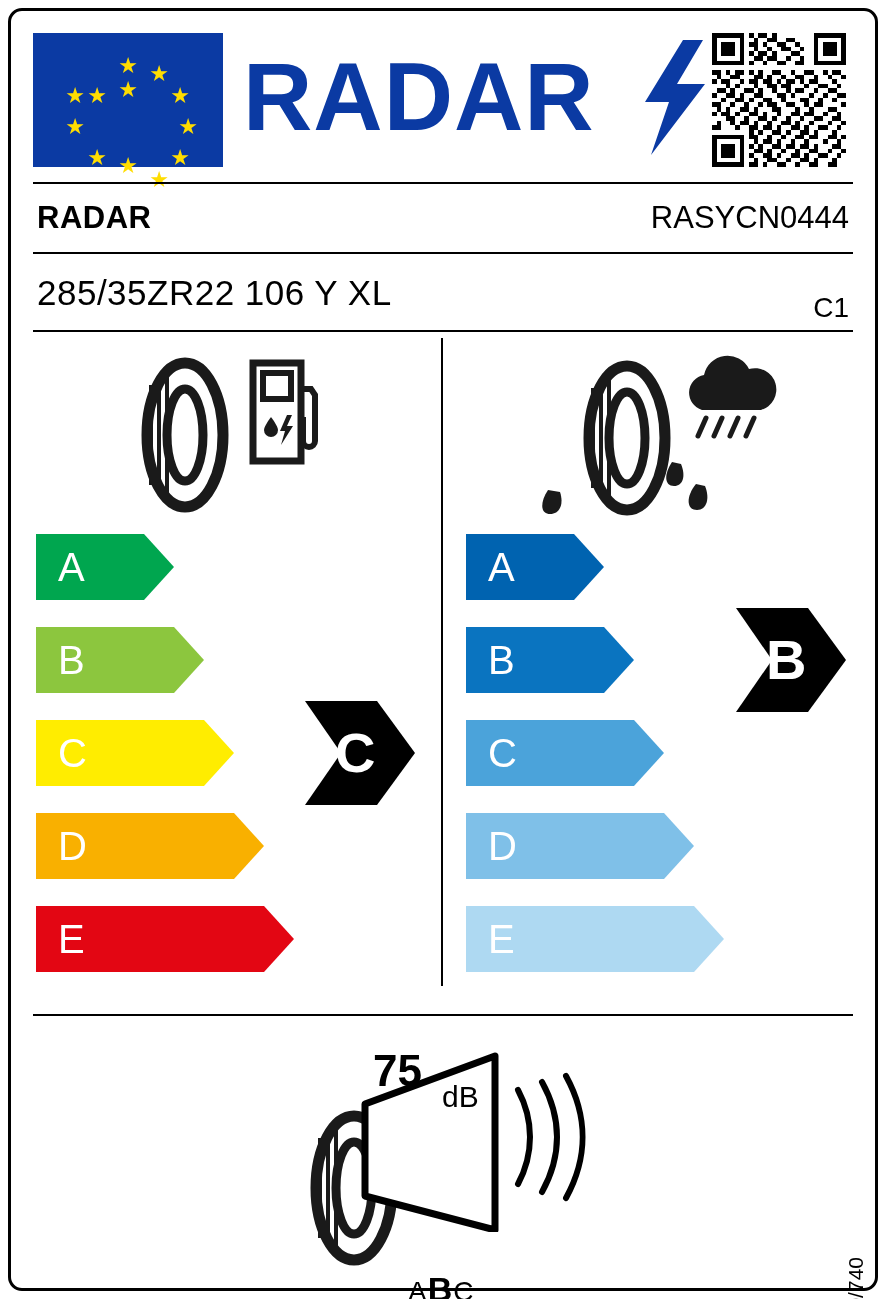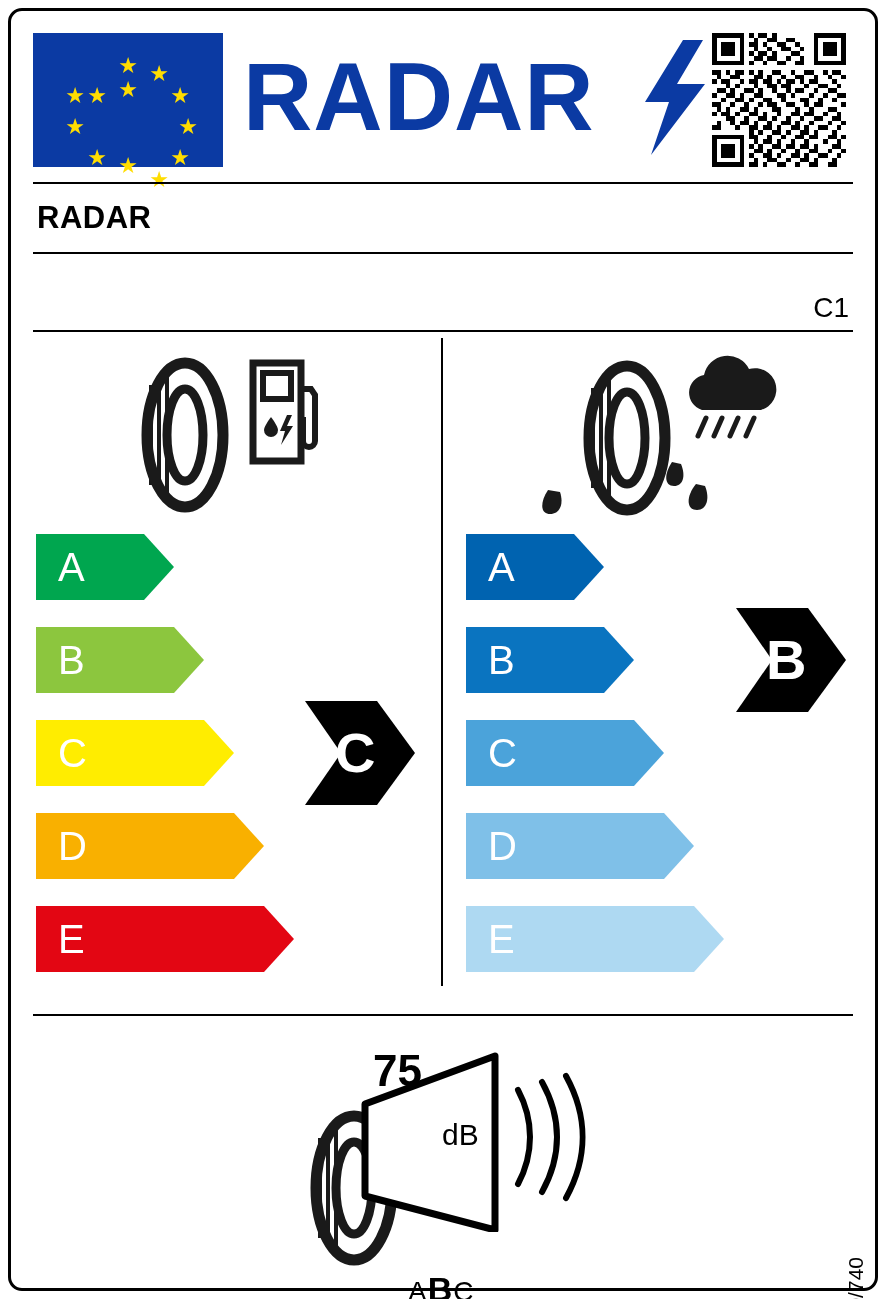--- a/index.html
+++ b/index.html
@@ -471,20 +471,22 @@
     </g>
   </svg>
 
   <div class="hline" style="left:33px; top:182px; width:820px;"></div>
   <div class="hline" style="left:33px; top:252px; width:820px;"></div>
   <div class="hline" style="left:33px; top:330px; width:820px;"></div>
   <div class="vline" style="left:441px; top:338px; height:648px;"></div>
   <div class="hline" style="left:33px; top:1014px; width:820px;"></div>
 
   <div class="brand">RADAR</div>
+  <div class="code">RASYCN0444</div>
+  <div class="tyre-size">285/35ZR22 106 Y XL</div>
   <div class="class-c1">C1</div>
 
   <svg style="position:absolute; left:125px; top:355px; width:120px; height:160px;" viewBox="0 0 120 160">
     <ellipse cx="60" cy="80" rx="38" ry="72" fill="none" stroke="#1a1a1a" stroke-width="11"></ellipse>
     <ellipse cx="60" cy="80" rx="18" ry="46" fill="none" stroke="#1a1a1a" stroke-width="9"></ellipse>
     <g stroke="#1a1a1a" stroke-width="4">
       <path d="M26,30 L26,130 M34,22 L34,138 M42,16 L42,144"></path>
     </g>
   </svg>
   <svg style="position:absolute; left:249px; top:355px; width:72px; height:110px;" viewBox="0 0 72 110">
@@ -601,21 +603,21 @@
     <ellipse cx="66" cy="78" rx="18" ry="46" fill="none" stroke="#1a1a1a" stroke-width="9"></ellipse>
     <g stroke="#1a1a1a" stroke-width="4">
       <path d="M32,28 L32,128 M40,20 L40,136 M48,14 L48,142"></path>
     </g>
   </svg>
 
   <svg style="position:absolute; left:355px; top:1046px; width:150px; height:186px;" viewBox="0 0 150 186">
     <path d="M10,58 L10,150 L140,184 L140,10 Z" fill="#ffffff" stroke="#000" stroke-width="7" stroke-linejoin="round"></path>
   </svg>
   <div class="db-value" style="left:373px; top:1046px;">75</div>
-  <div class="db-unit" style="left:442px; top:1118px;">dB</div>
+  <div class="db-unit" style="left:442px; top:1080px;">dB</div>
 
   <svg style="position:absolute; left:508px; top:1072px; width:80px; height:130px;" viewBox="0 0 80 130">
     <g fill="none" stroke="#000" stroke-width="6" stroke-linecap="round">
       <path d="M10,18 C26,48 26,82 10,112"></path>
       <path d="M34,10 C54,46 54,84 34,120"></path>
       <path d="M58,4 C80,44 80,86 58,126"></path>
     </g>
   </svg>
 
   <div class="noise-classes">

